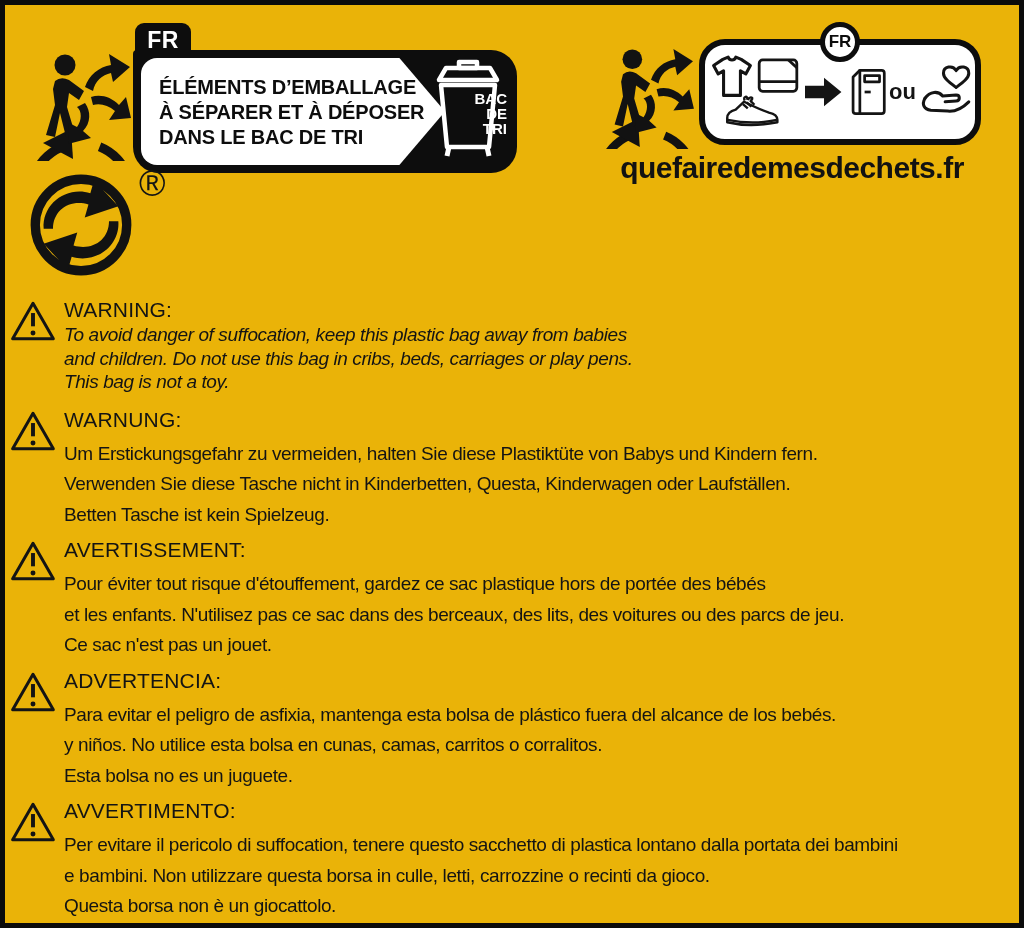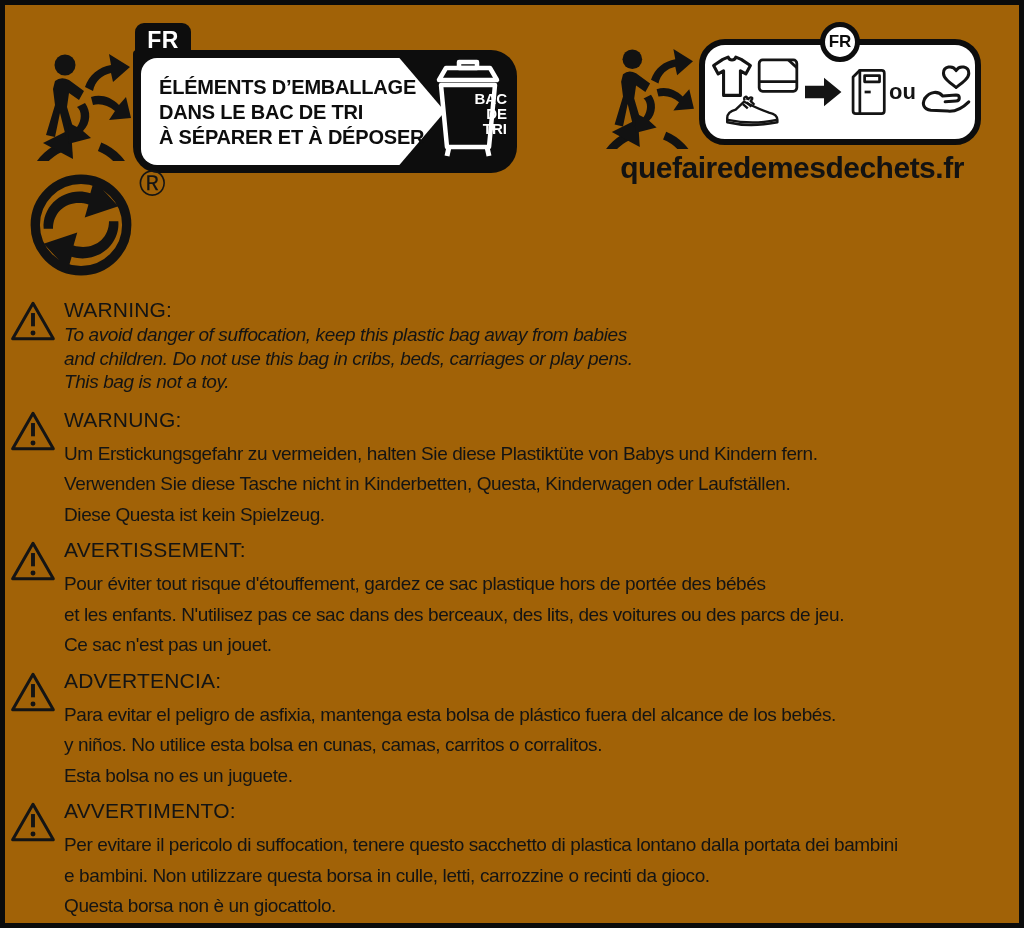--- a/index.html
+++ b/index.html
@@ -1,20 +1,20 @@
 <!DOCTYPE html>
 <html><head>
 <meta charset="utf-8">
 <style>
   html,body{margin:0;padding:0;background:#e9e9e9;}
   .frame{
     position:relative;
     width:1024px;height:928px;
     box-sizing:border-box;
-    background:#a16207;
+    background:#eab308;
     border:5px solid #0b0b0b;
     font-family:"Liberation Sans", sans-serif;
     color:#141414;
     overflow:hidden;
   }
   
   .top-area{position:relative;height:288px;}
   .triman{position:absolute;}
   .triman.one{left:20px;top:32px;width:120px;height:124px;}
   .triman.two{left:590px;top:28px;width:112px;height:116px;}
@@ -109,22 +109,22 @@
         <path d="M60 64 C66 72 66 84 58 92 L66 99 L43 105 L44 84 L52 88 C57 81 57 72 52 68 Z"></path>
       </svg>
     </div>
 
     <div class="infotri">
       <div class="fr-tab">FR</div>
       <div class="infotri-body">
         <div class="infotri-white"></div>
         <div class="infotri-text">
           <div>ÉLÉMENTS D’EMBALLAGE</div>
+          <div>À SÉPARER ET À DÉPOSER</div>
           <div>DANS LE BAC DE TRI</div>
-          <div>À SÉPARER ET À DÉPOSER</div>
         </div>
         <div class="bin-wrap">
           <svg viewBox="0 0 78 102" fill="none" stroke="#ffffff" stroke-width="4.5" stroke-linejoin="round">
             <path d="M30 3 H48 V9 H30 Z"></path>
             <path d="M10 21 L17 9 L61 9 L68 21 Z"></path>
             <path d="M12 26 L66 26 L60 88 L18 88 Z"></path>
             <path d="M20 88 L18 97 M58 88 L60 97" stroke-width="5"></path>
           </svg>
           <div class="bin-label">
             <span>BAC</span>
@@ -231,21 +231,21 @@
       <div class="tri-icon">
         <svg viewBox="0 0 52 46" fill="#141414">
           <path d="M26 3 L49 43 L3 43 Z" fill="none" stroke="#141414" stroke-width="3.4" stroke-linejoin="round"></path>
           <rect x="23.8" y="14" width="4.4" height="15"></rect>
           <circle cx="26" cy="36.5" r="2.8"></circle>
         </svg>
       </div>
       <div class="w-title">WARNUNG:</div>
       <div class="w-line">Um Erstickungsgefahr zu vermeiden, halten Sie diese Plastiktüte von Babys und Kindern fern.</div>
       <div class="w-line">Verwenden Sie diese Tasche nicht in Kinderbetten, Questa, Kinderwagen oder Laufställen.</div>
-      <div class="w-line">Diese Questa ist kein Spielzeug.</div>
+      <div class="w-line">Betten Tasche ist kein Spielzeug.</div>
     </div>
 
     <div class="warning-section loose">
       <div class="tri-icon">
         <svg viewBox="0 0 52 46" fill="#141414">
           <path d="M26 3 L49 43 L3 43 Z" fill="none" stroke="#141414" stroke-width="3.4" stroke-linejoin="round"></path>
           <rect x="23.8" y="14" width="4.4" height="15"></rect>
           <circle cx="26" cy="36.5" r="2.8"></circle>
         </svg>
       </div>

